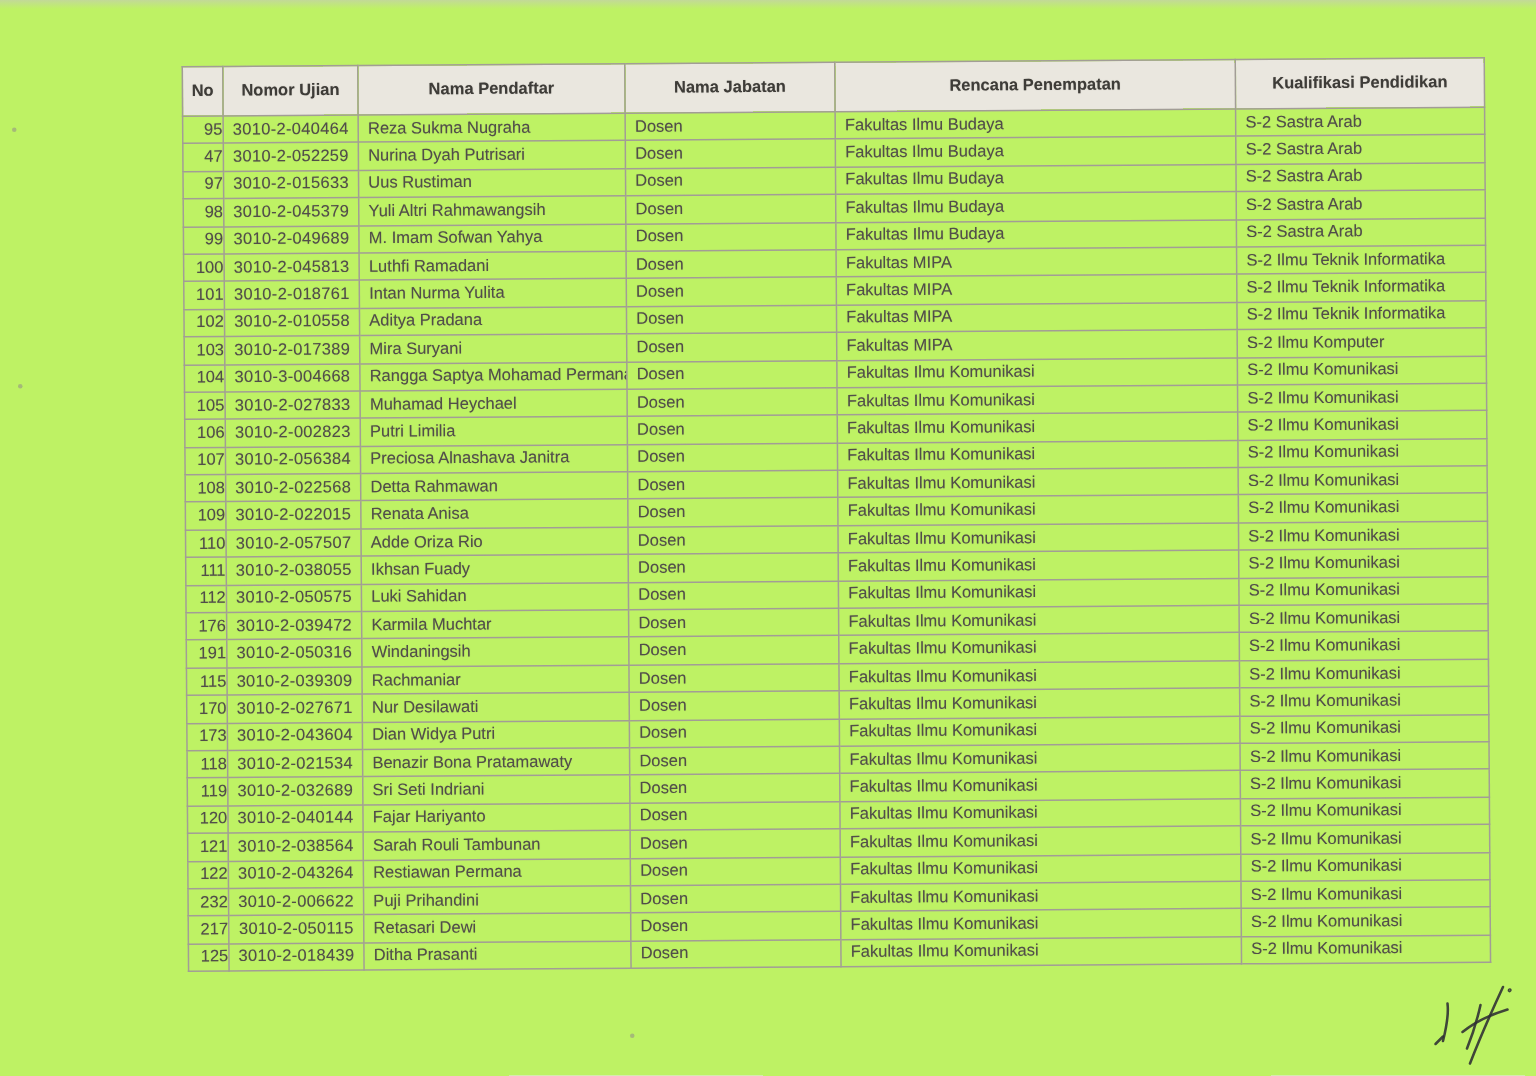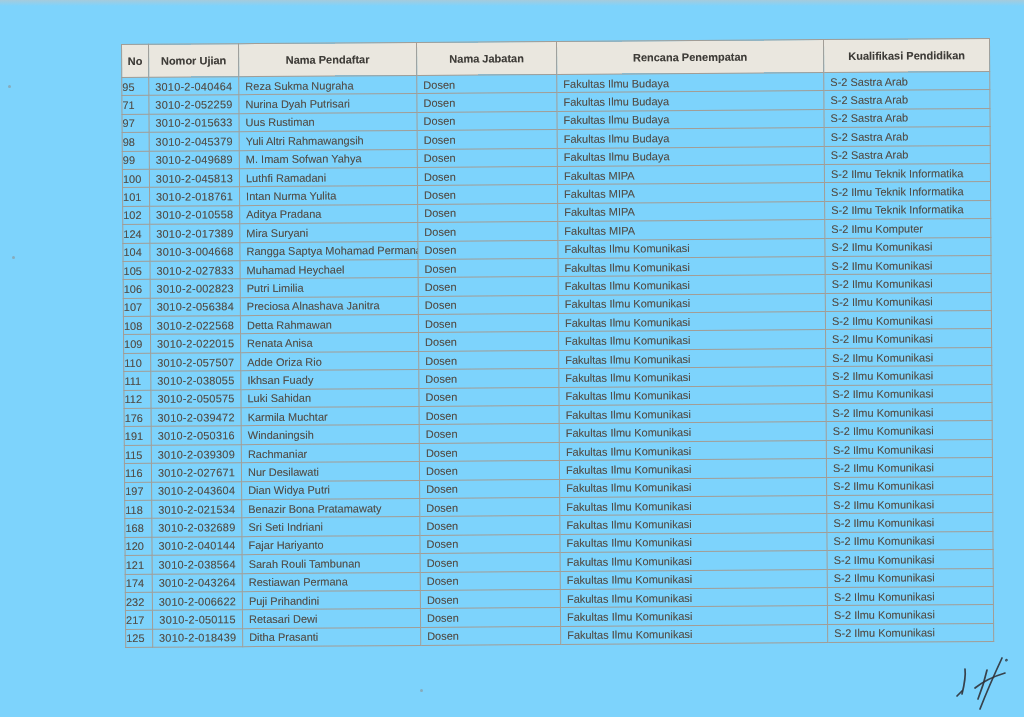--- a/index.html
+++ b/index.html
@@ -51,21 +51,21 @@
     text-align: center;
     vertical-align: middle;
   }
   .doc-table tbody td {
     height: 17.4px;
     font-size: 11px;
     color: var(--cell-text, #514e49);
     vertical-align: middle;
     padding: 0;
   }
-  .doc-table tbody td.c0 { text-align: left; }
+  .doc-table tbody td.c0 { text-align: right; }
   .doc-table tbody td.c1 { text-align: center; letter-spacing: .2px; }
   .doc-table tbody td.c2,
   .doc-table tbody td.c3,
   .doc-table tbody td.c4,
   .doc-table tbody td.c5 { text-align: left; padding-left: 6px; }
   .signature {
     position: absolute;
     left: 945px;
     top: 646px;
     width: 75px;
@@ -82,21 +82,21 @@
     position: absolute;
     width: 3px; height: 3px;
     border-radius: 50%;
     background: #8f8d89;
     opacity: .55;
   }
 </style>
 </head>
 <body>
 
-<div class="scan-page" style="background: #7dd3fc;">
+<div class="scan-page" style="background: #bef264;">
   <div class="scan-edge-top"></div>
 
   <div class="speck" style="left:8px;  top:85px;"></div>
   <div class="speck" style="left:12px; top:256px;"></div>
   <div class="speck" style="left:420px;top:689px;"></div>
 
   <div class="table-wrap">
     <table class="doc-table">
       <colgroup>
         <col style="width:27px">
@@ -119,21 +119,21 @@
       <tbody>
           <tr>
             <td class="c0">95</td>
             <td class="c1">3010-2-040464</td>
             <td class="c2">Reza Sukma Nugraha</td>
             <td class="c3">Dosen</td>
             <td class="c4">Fakultas Ilmu Budaya</td>
             <td class="c5">S-2 Sastra Arab</td>
           </tr>
           <tr>
-            <td class="c0">71</td>
+            <td class="c0">47</td>
             <td class="c1">3010-2-052259</td>
             <td class="c2">Nurina Dyah Putrisari</td>
             <td class="c3">Dosen</td>
             <td class="c4">Fakultas Ilmu Budaya</td>
             <td class="c5">S-2 Sastra Arab</td>
           </tr>
           <tr>
             <td class="c0">97</td>
             <td class="c1">3010-2-015633</td>
             <td class="c2">Uus Rustiman</td>
@@ -175,21 +175,21 @@
           </tr>
           <tr>
             <td class="c0">102</td>
             <td class="c1">3010-2-010558</td>
             <td class="c2">Aditya Pradana</td>
             <td class="c3">Dosen</td>
             <td class="c4">Fakultas MIPA</td>
             <td class="c5">S-2 Ilmu Teknik Informatika</td>
           </tr>
           <tr>
-            <td class="c0">124</td>
+            <td class="c0">103</td>
             <td class="c1">3010-2-017389</td>
             <td class="c2">Mira Suryani</td>
             <td class="c3">Dosen</td>
             <td class="c4">Fakultas MIPA</td>
             <td class="c5">S-2 Ilmu Komputer</td>
           </tr>
           <tr>
             <td class="c0">104</td>
             <td class="c1">3010-3-004668</td>
             <td class="c2">Rangga Saptya Mohamad Permana</td>
@@ -279,45 +279,45 @@
           </tr>
           <tr>
             <td class="c0">115</td>
             <td class="c1">3010-2-039309</td>
             <td class="c2">Rachmaniar</td>
             <td class="c3">Dosen</td>
             <td class="c4">Fakultas Ilmu Komunikasi</td>
             <td class="c5">S-2 Ilmu Komunikasi</td>
           </tr>
           <tr>
-            <td class="c0">116</td>
+            <td class="c0">170</td>
             <td class="c1">3010-2-027671</td>
             <td class="c2">Nur Desilawati</td>
             <td class="c3">Dosen</td>
             <td class="c4">Fakultas Ilmu Komunikasi</td>
             <td class="c5">S-2 Ilmu Komunikasi</td>
           </tr>
           <tr>
-            <td class="c0">197</td>
+            <td class="c0">173</td>
             <td class="c1">3010-2-043604</td>
             <td class="c2">Dian Widya Putri</td>
             <td class="c3">Dosen</td>
             <td class="c4">Fakultas Ilmu Komunikasi</td>
             <td class="c5">S-2 Ilmu Komunikasi</td>
           </tr>
           <tr>
             <td class="c0">118</td>
             <td class="c1">3010-2-021534</td>
             <td class="c2">Benazir Bona Pratamawaty</td>
             <td class="c3">Dosen</td>
             <td class="c4">Fakultas Ilmu Komunikasi</td>
             <td class="c5">S-2 Ilmu Komunikasi</td>
           </tr>
           <tr>
-            <td class="c0">168</td>
+            <td class="c0">119</td>
             <td class="c1">3010-2-032689</td>
             <td class="c2">Sri Seti Indriani</td>
             <td class="c3">Dosen</td>
             <td class="c4">Fakultas Ilmu Komunikasi</td>
             <td class="c5">S-2 Ilmu Komunikasi</td>
           </tr>
           <tr>
             <td class="c0">120</td>
             <td class="c1">3010-2-040144</td>
             <td class="c2">Fajar Hariyanto</td>
@@ -327,21 +327,21 @@
           </tr>
           <tr>
             <td class="c0">121</td>
             <td class="c1">3010-2-038564</td>
             <td class="c2">Sarah Rouli Tambunan</td>
             <td class="c3">Dosen</td>
             <td class="c4">Fakultas Ilmu Komunikasi</td>
             <td class="c5">S-2 Ilmu Komunikasi</td>
           </tr>
           <tr>
-            <td class="c0">174</td>
+            <td class="c0">122</td>
             <td class="c1">3010-2-043264</td>
             <td class="c2">Restiawan Permana</td>
             <td class="c3">Dosen</td>
             <td class="c4">Fakultas Ilmu Komunikasi</td>
             <td class="c5">S-2 Ilmu Komunikasi</td>
           </tr>
           <tr>
             <td class="c0">232</td>
             <td class="c1">3010-2-006622</td>
             <td class="c2">Puji Prihandini</td>

